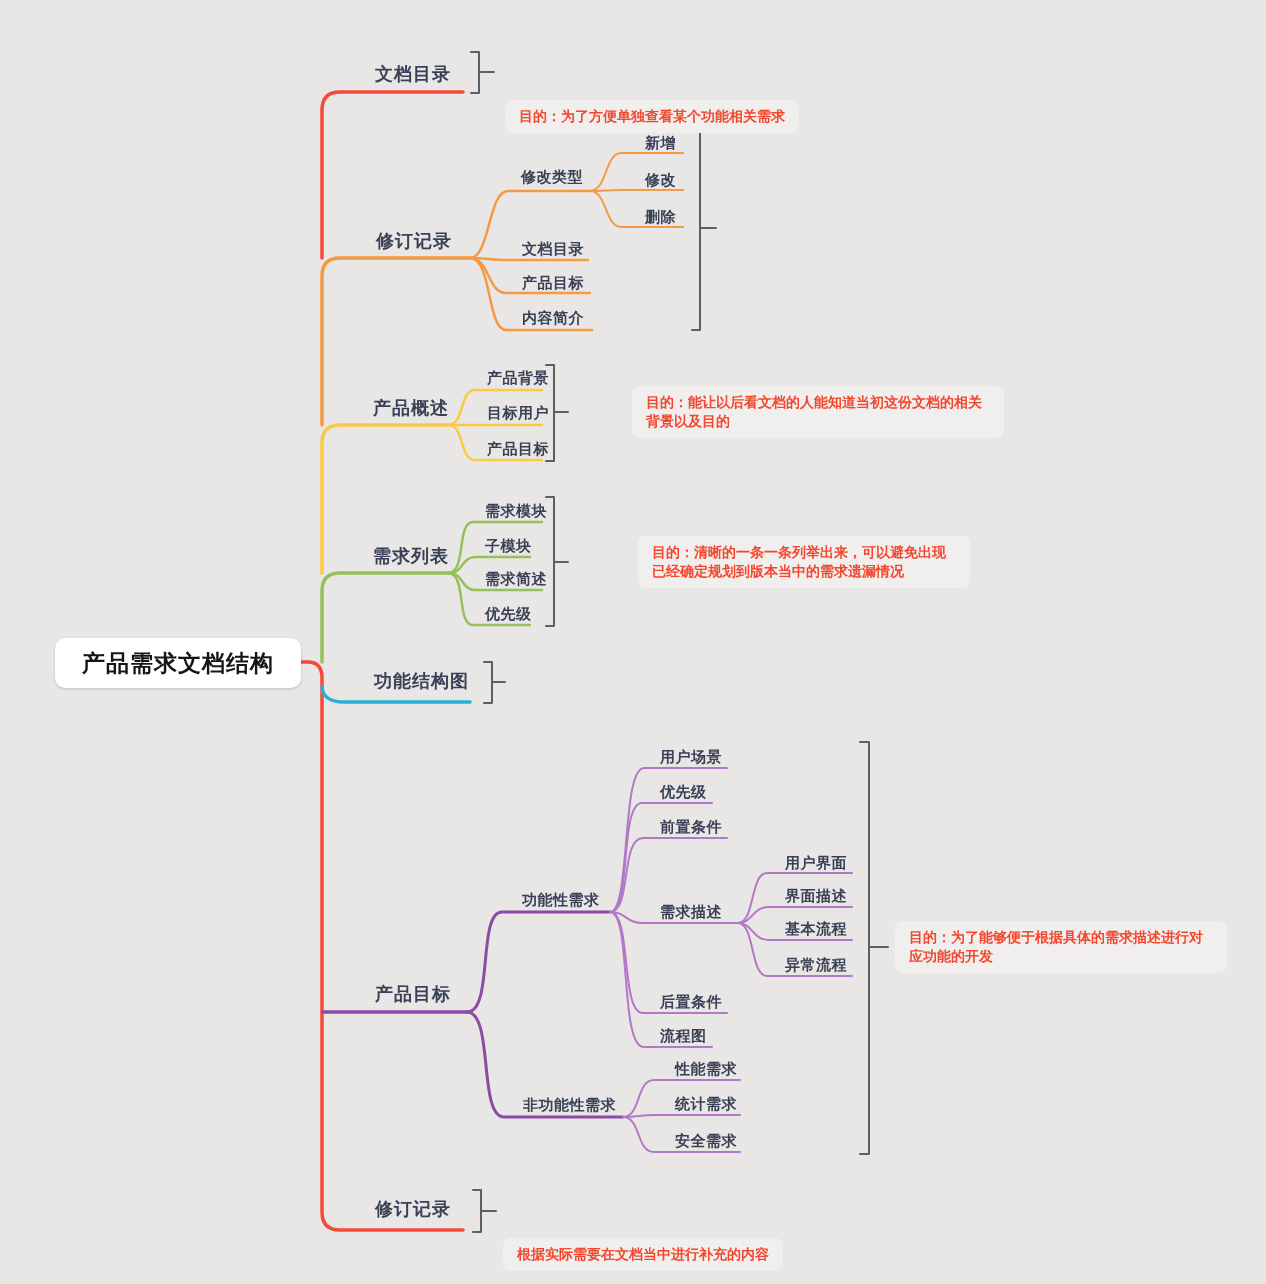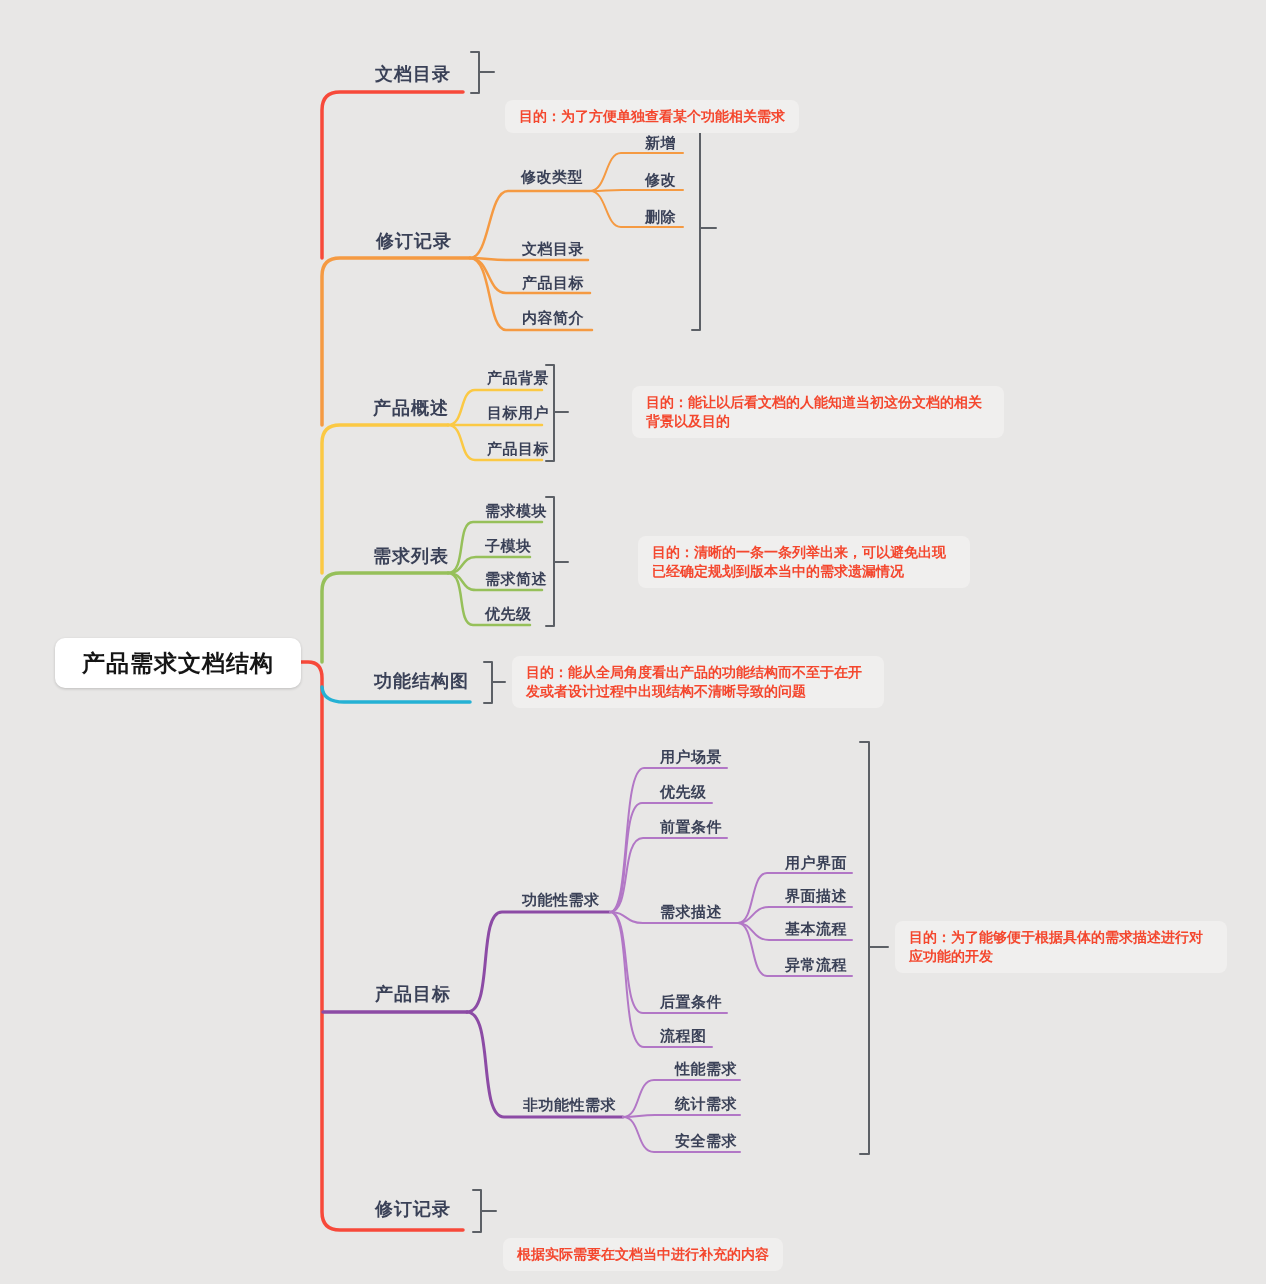--- a/index.html
+++ b/index.html
@@ -128,17 +128,16 @@
   <div class="lbl lbl2" style="left:660px;top:993px">后置条件</div>
   <div class="lbl lbl2" style="left:660px;top:1027px">流程图</div>
   <div class="lbl lbl2" style="left:523px;top:1096px">非功能性需求</div>
   <div class="lbl lbl2" style="left:675px;top:1060px">性能需求</div>
   <div class="lbl lbl2" style="left:675px;top:1095px">统计需求</div>
   <div class="lbl lbl2" style="left:675px;top:1132px">安全需求</div>
 
   <div class="note oneline" style="left:505px;top:56px">目的：为了方便单独查看某个功能相关需求</div>
   <div class="note" style="left:632px;top:386px;width:372px">目的：能让以后看文档的人能知道当初这份文档的相关背景以及目的</div>
   <div class="note" style="left:638px;top:536px;width:332px">目的：清晰的一条一条列举出来，可以避免出现已经确定规划到版本当中的需求遗漏情况</div>
-  <div class="note" style="left:512px;top:656px;width:372px">目的：能从全局角度看出产品的功能结构而不至于在开发或者设计过程中出现结构不清晰导致的问题</div>
   <div class="note oneline" style="left:503px;top:1194px">根据实际需要在文档当中进行补充的内容</div>
   <div class="note" style="left:895px;top:921px;width:332px">目的：为了能够便于根据具体的需求描述进行对应功能的开发</div>
 
 </div>
 
 </body></html>

